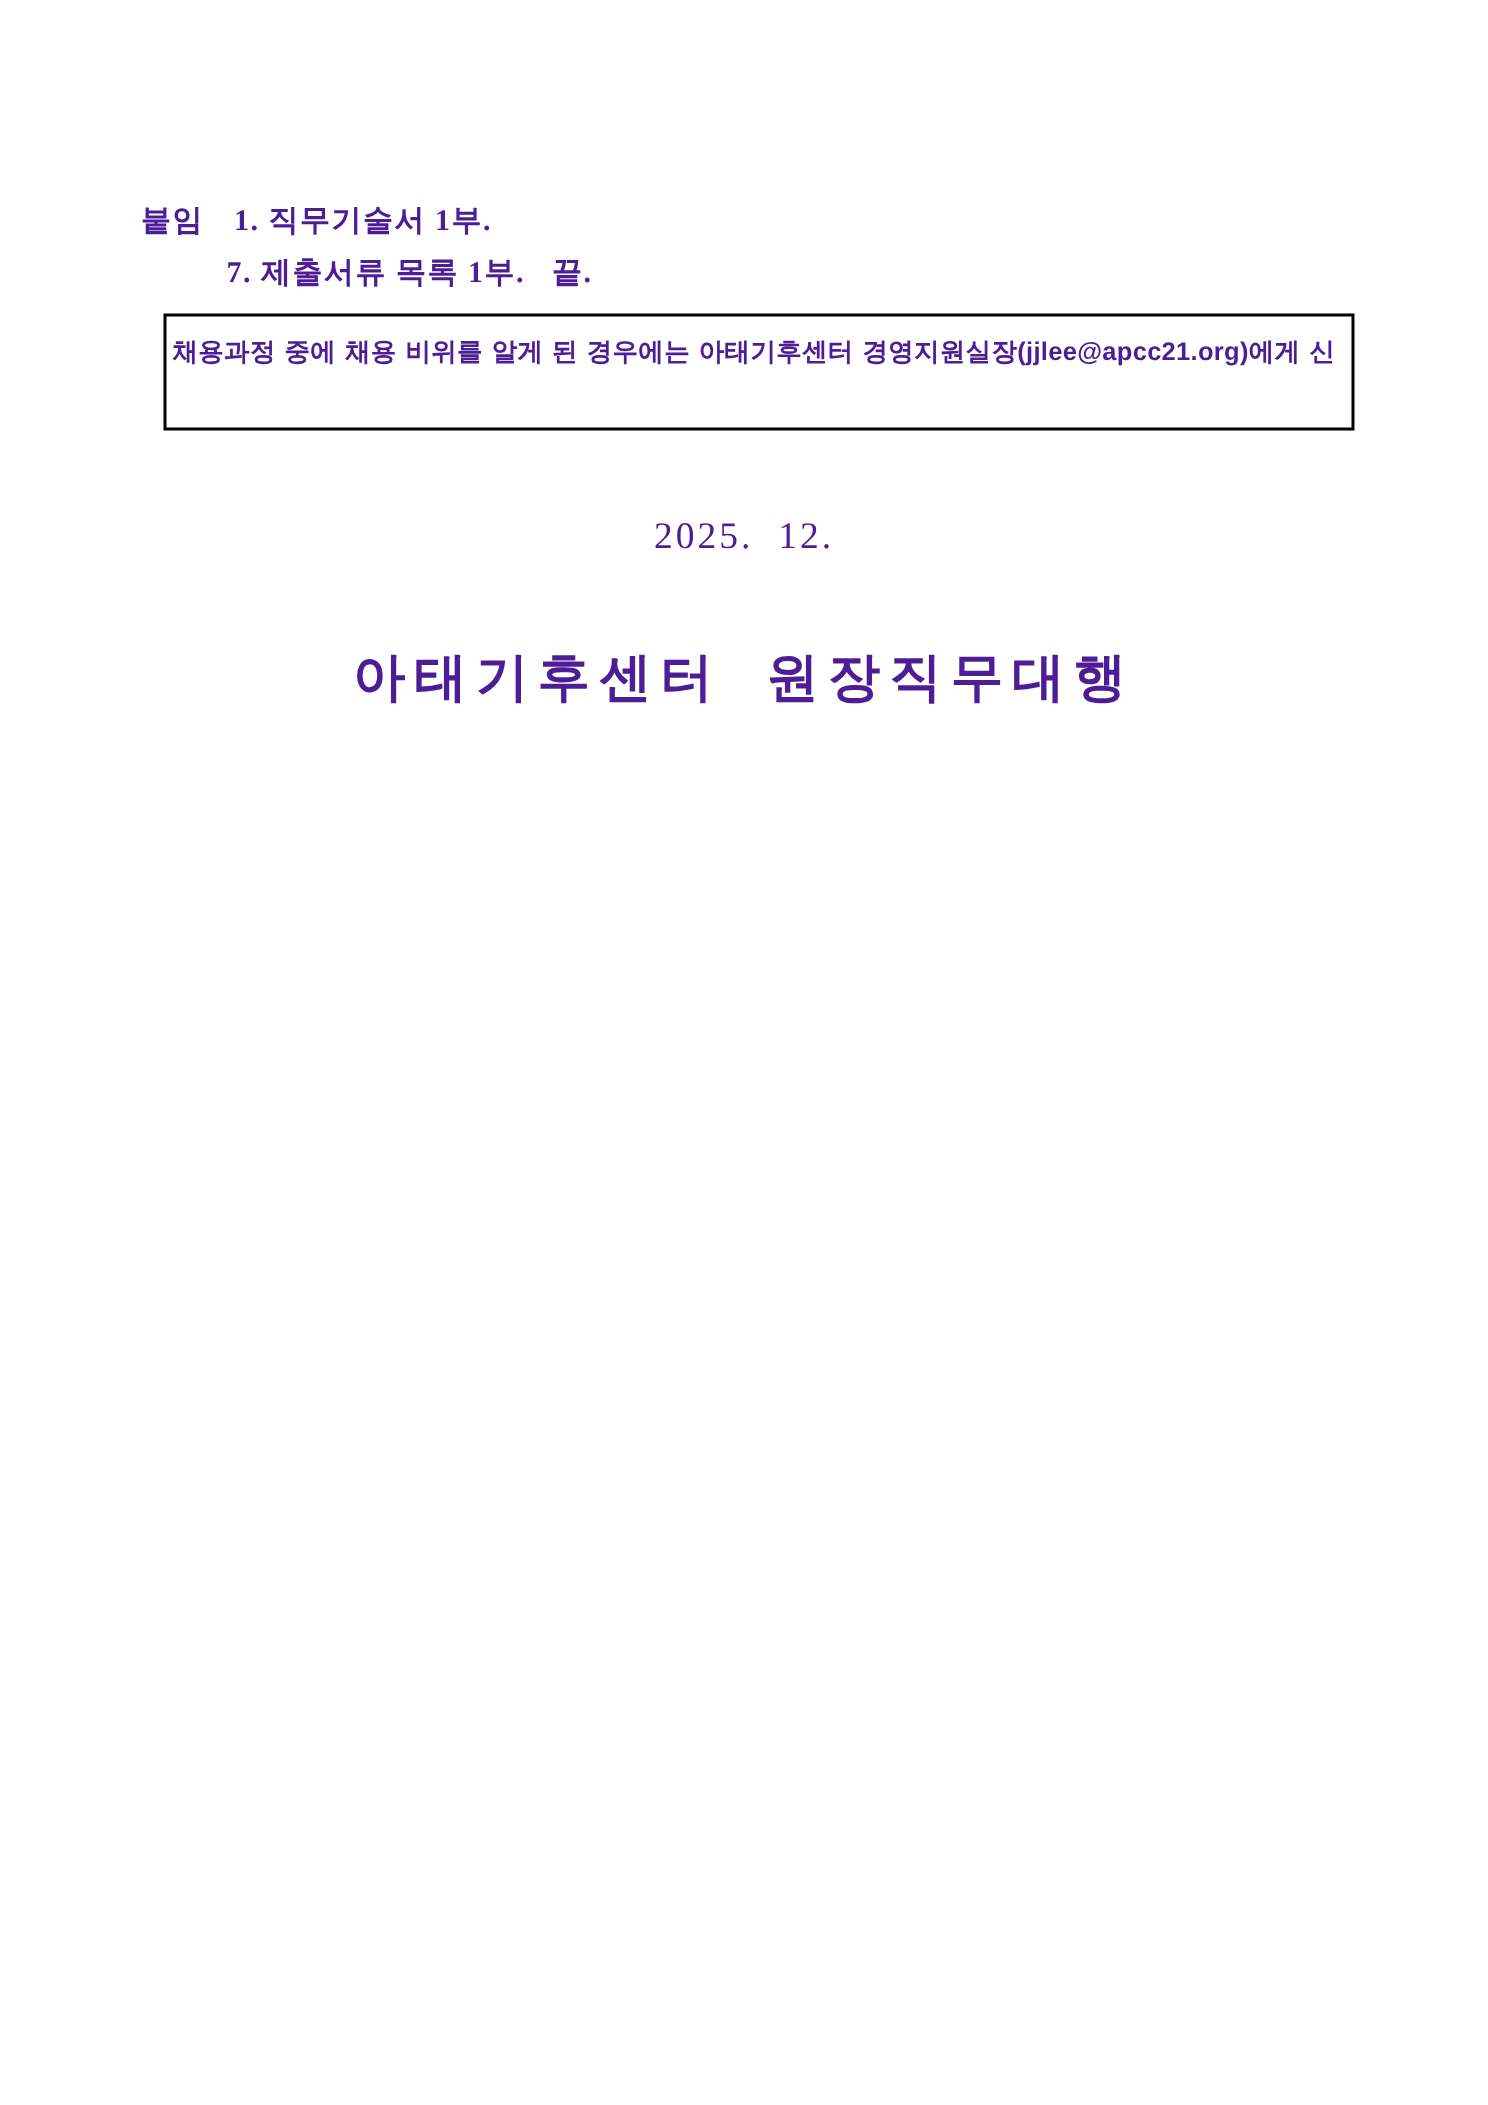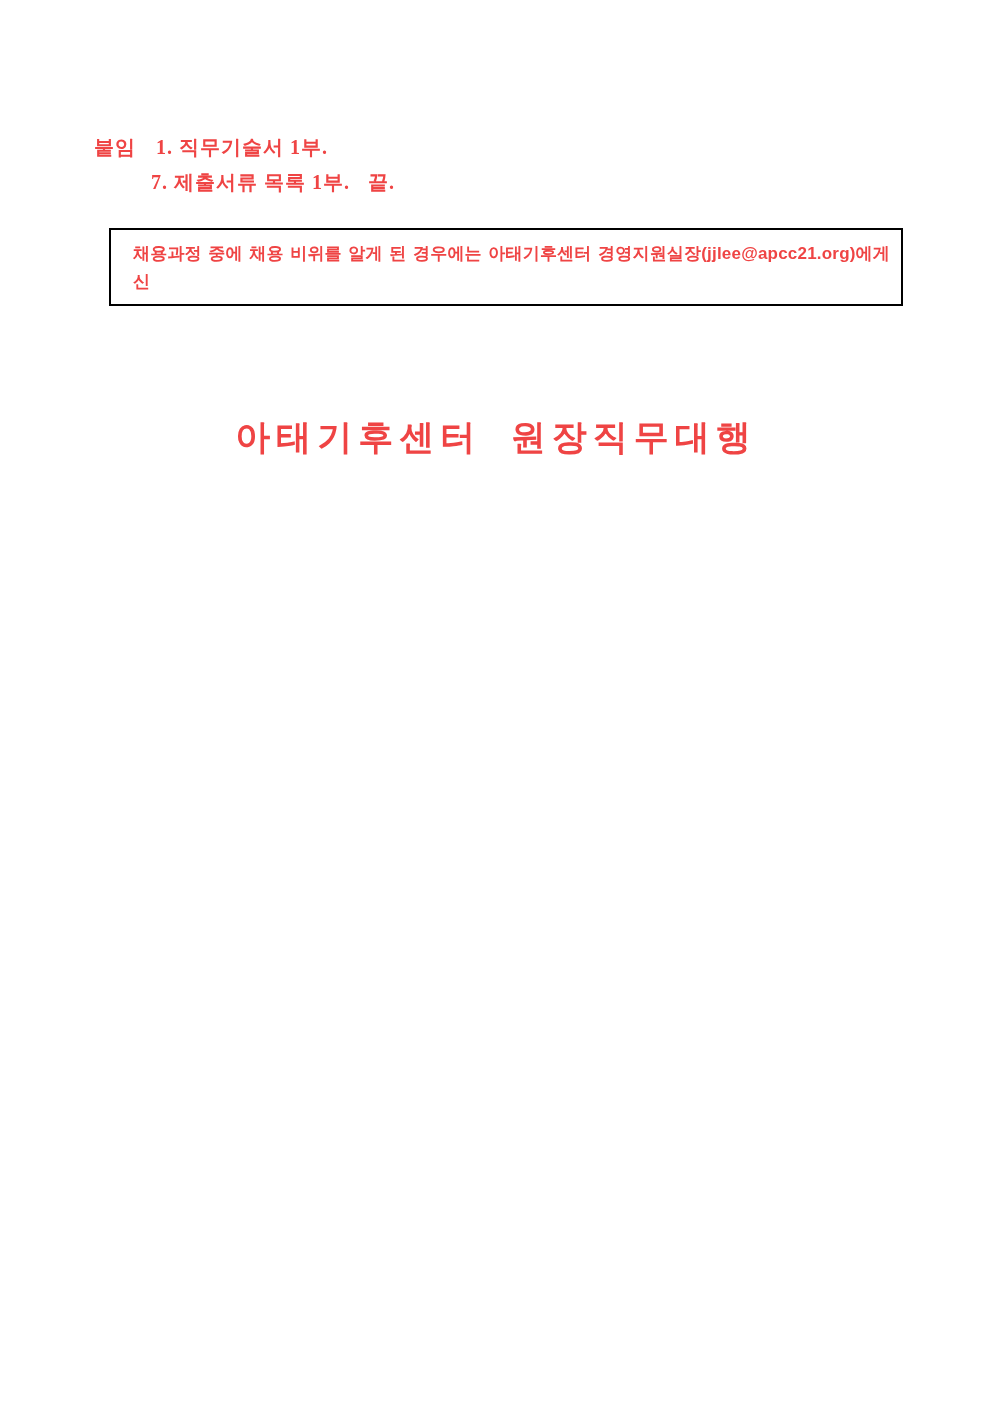--- a/index.html
+++ b/index.html
@@ -5,21 +5,21 @@
   html, body {
     margin: 0;
     padding: 0;
     background: #ffffff;
   }
   .page {
     position: relative;
     width: 992px;
     height: 1403px;
     background: #ffffff;
-    color: #ef4444;
+    color: #4c1d95;
     overflow: hidden;
     font-family: "Liberation Serif", serif;
   }
   
   .att-line {
     position: absolute;
     white-space: pre;
     font-family: "Liberation Serif", serif;
     font-size: 20px;
     font-weight: bold;
@@ -31,27 +31,26 @@
   .att-label { margin-right: 20px; }
   
   .notice-box {
     position: absolute;
     left: 109px;
     top: 209px;
     width: 794px;
     height: 78px;
     border: 2px solid #000000;
     box-sizing: border-box;
-    padding: 10px 11px 0 22px;
+    padding: 10px 11px 0 4px;
     font-family: "Liberation Sans", sans-serif;
     font-size: 17px;
     font-weight: bold;
     line-height: 28px;
     letter-spacing: 0.2px;
-    margin-top: 19px;
   }
   .notice-line {
     white-space: normal;
   }
   .notice-line-1 {
     text-align: justify;
     text-align-last: justify;
   }
   
   .date-line {
@@ -62,21 +61,21 @@
     text-align: center;
     white-space: pre;
     font-family: "Liberation Serif", serif;
     font-size: 25px;
     letter-spacing: 2px;
   }
   
   .signer-line {
     position: absolute;
     left: 0;
-    top: 414px;
+    top: 428px;
     width: 100%;
     text-align: center;
     white-space: pre;
     font-family: "Liberation Serif", serif;
     font-size: 35px;
     font-weight: bold;
     letter-spacing: 6px;
   }
 </style>
 </head>
@@ -89,16 +88,17 @@
   </div>
 
   <div class="att-line att-line-2">
     <span class="att-item">7. 제출서류 목록 1부.   끝.</span>
   </div>
 
   <div class="notice-box">
     <div class="notice-line notice-line-1">채용과정 중에 채용 비위를 알게 된 경우에는 아태기후센터 경영지원실장(jjlee@apcc21.org)에게 신</div>
   </div>
 
+  <div class="date-line">2025.  12.</div>
 
   <div class="signer-line">아태기후센터  원장직무대행</div>
 
 </div>
 
 </body></html>

